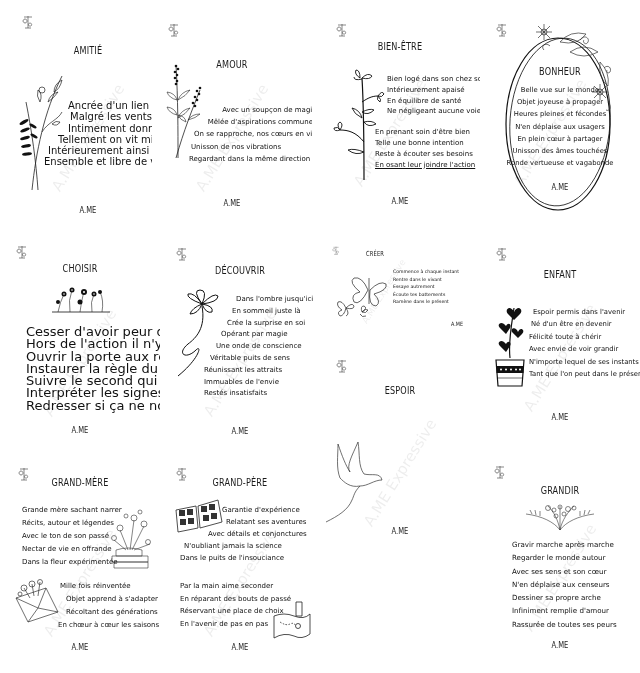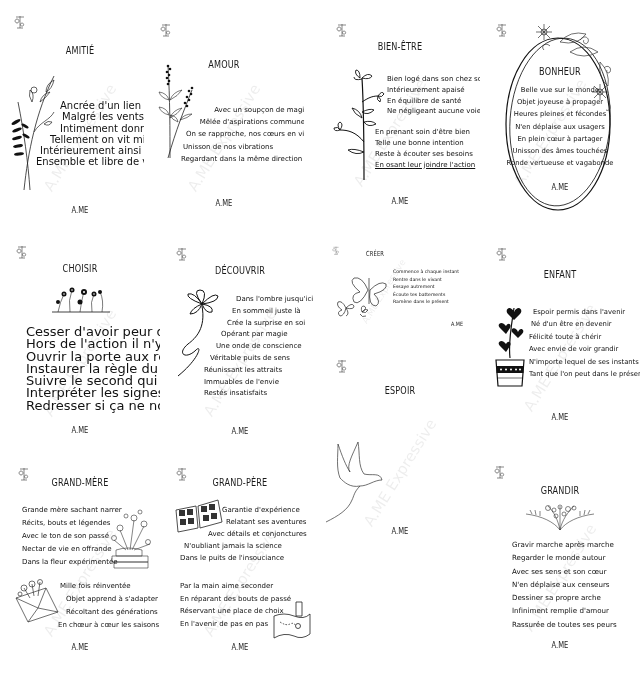--- a/index.html
+++ b/index.html
@@ -12,21 +12,21 @@
   .lines { position: absolute; font-family: "DejaVu Sans", sans-serif; font-size: 10px; line-height: 11.3px; color: #111; white-space: nowrap; transform-origin: left top; }
   .lines .ln { display: block; }
   .sig { position: absolute; left: 0; right: 0; text-align: center; font-size: 8.5px; color: #222; transform: scaleX(0.8); }
   .wm { position: absolute; font-size: 15px; color: rgba(0,0,0,0.07); transform: rotate(-58deg); transform-origin: left top; white-space: nowrap; font-family: "DejaVu Sans", sans-serif; }
   .art { position: absolute; }
   .art svg { width: 100%; height: 100%; overflow: visible; }
 </style>
 </head>
 <body>
 
-<div class="card" style="left:0;top:0;width:160px;height:228px;">
+<div class="card" style="left:8px;top:0;width:160px;height:228px;">
   <div class="logo" style="left:14px;top:14px;">
     <svg viewBox="0 0 12 14">
         <path d="M2 2h8M6 1v12M3 13h6M3 4a2 2 0 1 0 0.1 0M8 8a1.6 1.6 0 1 0 0.1 0" stroke="#555" stroke-width="0.7" fill="none"></path>
       </svg>
   </div>
   <div class="title" style="top:44px;">AMITIÉ</div>
   <div class="wm" style="left:40px;top:185px;">A.ME Expressive</div>
   <div class="art" style="left:10px;top:72px;width:48px;height:120px;">
     <svg viewBox="0 0 48 120">
       <path d="M14 118 C18 80 26 40 44 4" stroke="#222" stroke-width="0.8" fill="none"></path>
@@ -54,21 +54,21 @@
     <span class="ln">Ancrée d'un lien profond</span>
     <span class="ln" style="margin-left:2px;">Malgré les vents facétieux</span>
     <span class="ln" style="margin-left:0px;">Intimement donne le ton</span>
     <span class="ln" style="margin-left:-10px;">Tellement on vit mieux</span>
     <span class="ln" style="margin-left:-20px;">Intérieurement ainsi entouré.e</span>
     <span class="ln" style="margin-left:-24px;">Ensemble et libre de voler</span>
   </div>
   <div class="sig" style="top:205px;">A.ME</div>
 </div>
 
-<div class="card" style="left:144px;top:0;width:160px;height:228px;">
+<div class="card" style="left:152px;top:0;width:160px;height:228px;">
   <div class="logo" style="left:16px;top:22px;">
     <svg viewBox="0 0 12 14">
         <path d="M2 2h8M6 1v12M3 13h6M3 4a2 2 0 1 0 0.1 0M8 8a1.6 1.6 0 1 0 0.1 0" stroke="#555" stroke-width="0.7" fill="none"></path>
       </svg>
   </div>
   <div class="title" style="top:58px;">AMOUR</div>
   <div class="wm" style="left:40px;top:185px;">A.ME Expressive</div>
   <div class="art" style="left:14px;top:60px;width:40px;height:100px;">
     <svg viewBox="0 0 40 100">
       <path d="M12 98 C12 70 12 40 10 5" stroke="#222" stroke-width="0.8" fill="none"></path>
@@ -395,21 +395,21 @@
         <circle cx="10" cy="10" r="3"></circle>
           <circle cx="18" cy="6" r="3"></circle>
           <circle cx="26" cy="4" r="2.5"></circle>
           <circle cx="6" cy="16" r="2"></circle>
           <path d="M10 10 l6 10 M18 6 l2 12 M26 4 l-2 14"></path>
       </g>
     </svg>
   </div>
   <div class="lines" style="left:22px;top:54px;font-size:7px;line-height:13px;">
     <span class="ln">Grande mère sachant narrer</span>
-    <span class="ln">Récits, bouts et légendes</span>
+    <span class="ln">Récits, autour et légendes</span>
     <span class="ln">Avec le ton de son passé</span>
     <span class="ln">Nectar de vie en offrande</span>
     <span class="ln">Dans la fleur expérimentée</span>
   </div>
   <div class="lines" style="left:60px;top:130px;font-size:7px;line-height:13px;">
     <span class="ln">Mille fois réinventée</span>
     <span class="ln" style="margin-left:6px;">Objet apprend à s'adapter</span>
     <span class="ln" style="margin-left:6px;">Récoltant des générations</span>
     <span class="ln" style="margin-left:-2px;">En chœur à cœur les saisons</span>
   </div>

